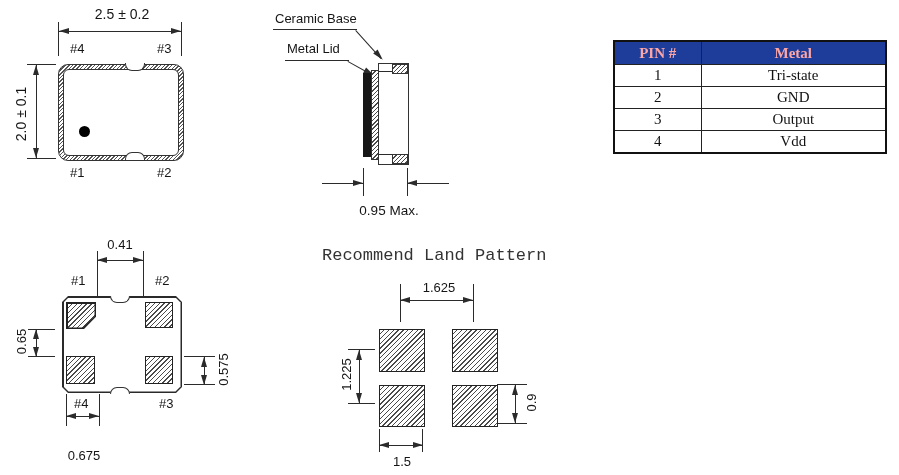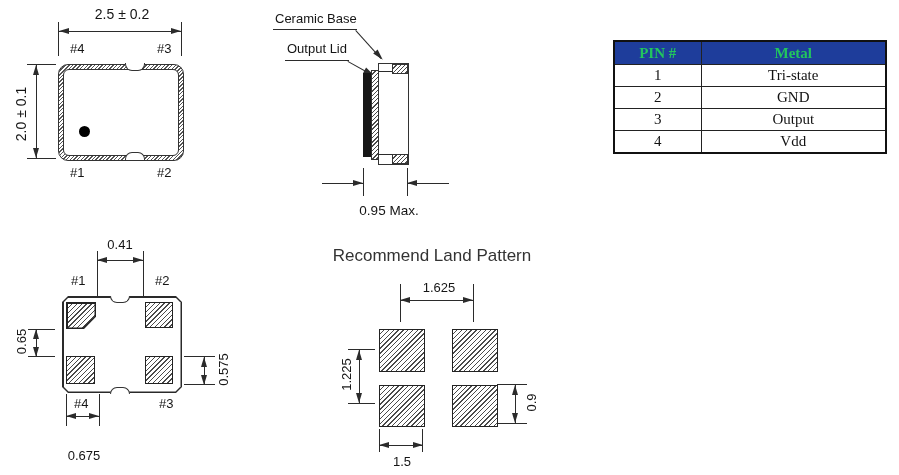--- a/index.html
+++ b/index.html
@@ -47,26 +47,26 @@
   .lid-black { position:absolute; background:#161616; }
   .sv-box { position:absolute; border:1.4px solid #333; background:#fff; }
   .sv-hatchblk { position:absolute; border:1px solid #333;
     background:repeating-linear-gradient(135deg,#ffffff 0 2px,#4a4a4a 2px 3px); }
   .svlabel { position:absolute; font-size:13px; white-space:nowrap; }
   
   .pintable { position:absolute; left:613px; top:40px; width:274px; table-layout:fixed;
     border-collapse:collapse; border:2px solid #111; font-family:"Liberation Serif", serif;
     font-size:15px; color:#111; }
   .pintable th,.pintable td { border:1.4px solid #222; text-align:center; padding:0; height:21px; line-height:21px; }
-  .pintable th { background:var(--accent); color:#22c55e; font-weight:bold; height:22px;margin-left:40px; }
+  .pintable th { background:var(--accent); color:#fca5a5; font-weight:bold; height:22px;margin-left:40px; }
   
   .note { position:absolute; left:548px; top:173px; width:350px; text-align:center;
     font-family:"Liberation Serif", serif; font-size:15.5px; line-height:18.5px; color:#1a1a1a; }
   .lp-title { position:absolute; left:322px; top:246px; width:220px; text-align:center;
-    font-family:Liberation Sans, sans-serif; font-size:17px; color:#333; white-space:nowrap; }
+    font-family:Liberation Mono, monospace; font-size:17px; color:#333; white-space:nowrap; }
 </style>
 </head>
 <body>
 
 <div id="canvas">
 
   <div class="grp">
     <div class="ring" style="left:58px;top:64px;width:124px;height:95px;">
       <div class="ring-inner"></div>
     </div>
@@ -92,21 +92,21 @@
     <div class="pin" style="left:157px;top:41px;">#3</div>
     <div class="pin" style="left:70px;top:165px;">#1</div>
     <div class="pin" style="left:157px;top:165px;">#2</div>
   </div>
 
   <div class="grp">
     <div class="svlabel" style="left:275px;top:11px;">Ceramic Base</div>
     <div class="h" style="left:273px;top:29px;width:84px;"></div>
     <div class="leader" style="left:356px;top:30px;width:38px;transform:rotate(48deg);"></div>
 
-    <div class="svlabel" style="left:287px;top:41px;">Output Lid</div>
+    <div class="svlabel" style="left:287px;top:41px;">Metal Lid</div>
     <div class="h" style="left:285px;top:60px;width:64px;"></div>
     <div class="leader" style="left:348px;top:61px;width:28px;transform:rotate(29deg);"></div>
 
     <div class="lid-black" style="left:363px;top:73px;width:8px;height:84px;"></div>
     <div class="sv-hatchblk" style="left:371px;top:70px;width:7px;height:88px;"></div>
     <div class="sv-box" style="left:378px;top:63px;width:29px;height:100px;"></div>
     <div class="h" style="left:379px;top:71px;width:27px;"></div>
     <div class="sv-hatchblk" style="left:392px;top:64px;width:14px;height:8px;"></div>
     <div class="h" style="left:379px;top:154px;width:27px;"></div>
     <div class="sv-hatchblk" style="left:392px;top:154px;width:14px;height:8px;"></div>

